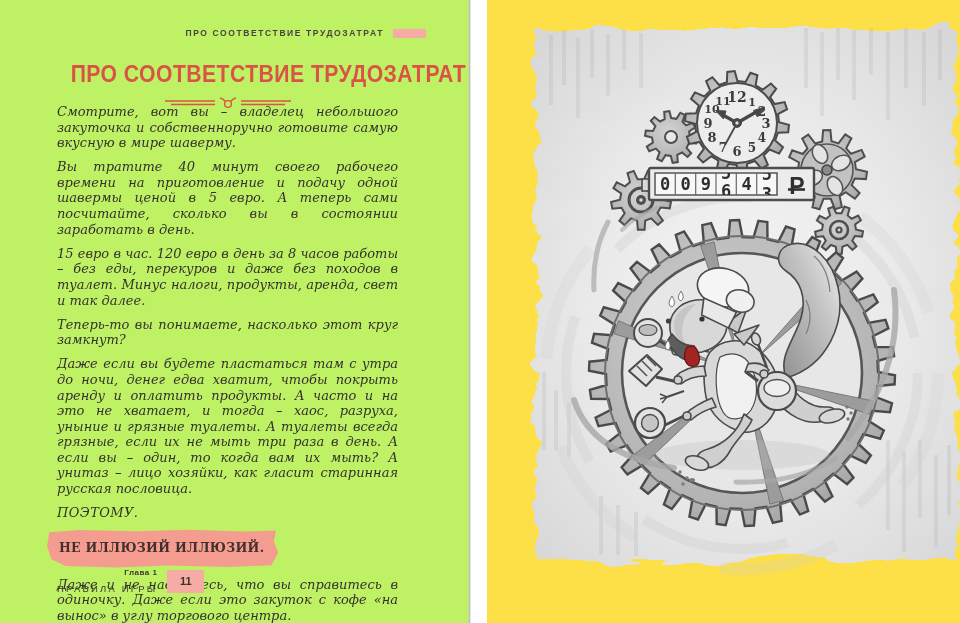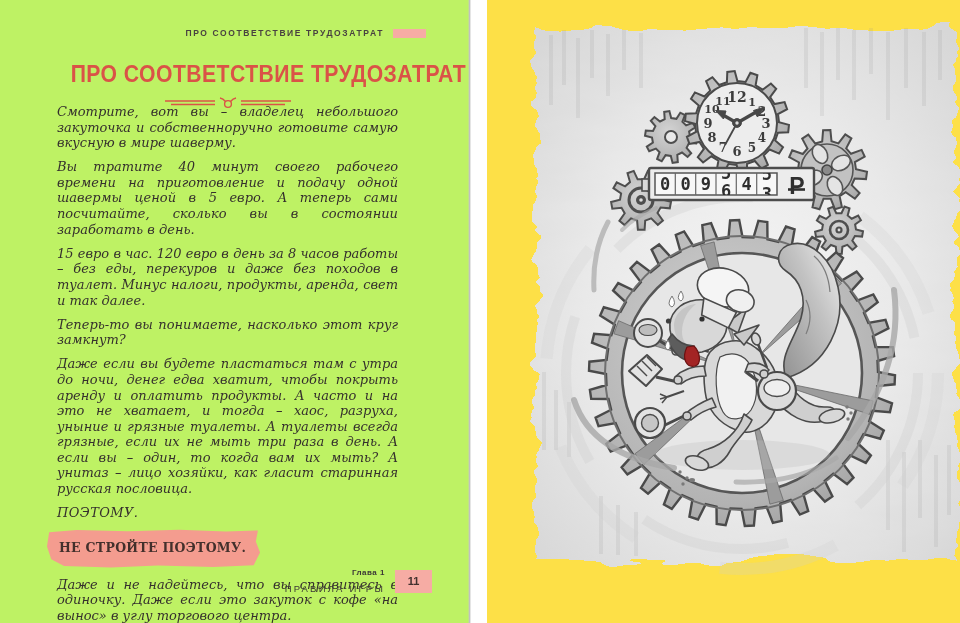--- a/index.html
+++ b/index.html
@@ -33,21 +33,21 @@
   .text-column p{margin:0 0 8.5px 0;font-style:italic;}
   .text-column p.caps{letter-spacing:.4px;}
   .hl-wrap{margin:7px 0 9px -10px;}
   .hl-box{
     display:inline-block;background:var(--highlight-pink,#f49c8f);
     padding:11px 14px 12px 12px;
     clip-path:polygon(1% 8%,14% 2%,38% 5%,62% 1%,84% 6%,99% 3%,98% 32%,100% 60%,97% 93%,78% 98%,52% 94%,30% 99%,8% 95%,2% 78%,0% 45%);
   }
   .hl-text{font-weight:bold;font-size:12.5px;letter-spacing:.3px;color:#43302c;white-space:nowrap;}
 
-  .footer{position:absolute;left:57px;right:37px;bottom:29px;display:flex;justify-content:flex-end;align-items:center;gap:10px;}
+  .footer{position:absolute;left:57px;right:37px;bottom:29px;display:flex;justify-content:flex-start;align-items:center;gap:10px;}
   .footer .chap-block{text-align:right;font-family:"Liberation Sans",sans-serif;color:#3c3836;}
   .footer .chap{font-weight:bold;font-size:8px;letter-spacing:.5px;}
   .footer .sect{font-size:9.5px;letter-spacing:2.2px;margin-top:6px;}
   .footer .pagenum{
     width:37px;height:23px;background:var(--badge-pink,#f6aca4);
     display:flex;align-items:center;justify-content:center;
     font-family:"Liberation Sans",sans-serif;font-weight:bold;font-size:11px;color:#43312e;}
 
   
   .illustration{position:absolute;left:0;top:0;}
@@ -83,21 +83,21 @@
 
   <div class="text-column">
     <p>Смотрите, вот вы – владелец небольшого закуточка и собственноручно готовите самую вкусную в мире шаверму.</p>
     <p>Вы тратите 40 минут своего рабочего времени на приготовление и подачу одной шавермы ценой в 5 евро. А теперь сами посчитайте, сколько вы в состоянии заработать в день.</p>
     <p>15 евро в час. 120 евро в день за 8 часов работы – без еды, перекуров и даже без походов в туалет. Минус налоги, продукты, аренда, свет и так далее.</p>
     <p>Теперь-то вы понимаете, насколько этот круг замкнут?</p>
     <p>Даже если вы будете пластаться там с утра до ночи, денег едва хватит, чтобы покрыть аренду и оплатить продукты. А часто и на это не хватает, и тогда – хаос, разруха, уныние и грязные туалеты. А туалеты всегда грязные, если их не мыть три раза в день. А если вы – один, то когда вам их мыть? А унитаз – лицо хозяйки, как гласит старинная русская пословица.</p>
     <p class="caps">ПОЭТОМУ.</p>
     <div class="hl-wrap">
       <span class="hl-box">
-        <span class="hl-text">НЕ СТРОЙТЕ ПОЭТОМУ.</span>
+        <span class="hl-text">НЕ ИЛЛЮЗИЙ ИЛЛЮЗИЙ.</span>
       </span>
     </div>
     <p>Даже и не надейтесь, что вы справитесь в одиночку. Даже если это закуток с кофе «на вынос» в углу торгового центра.</p>
 
   </div>
 
   <div class="footer">
     <div class="chap-block">
       <div class="chap">Глава 1</div>
       <div class="sect">ПРАВИЛА ИГРЫ</div>

